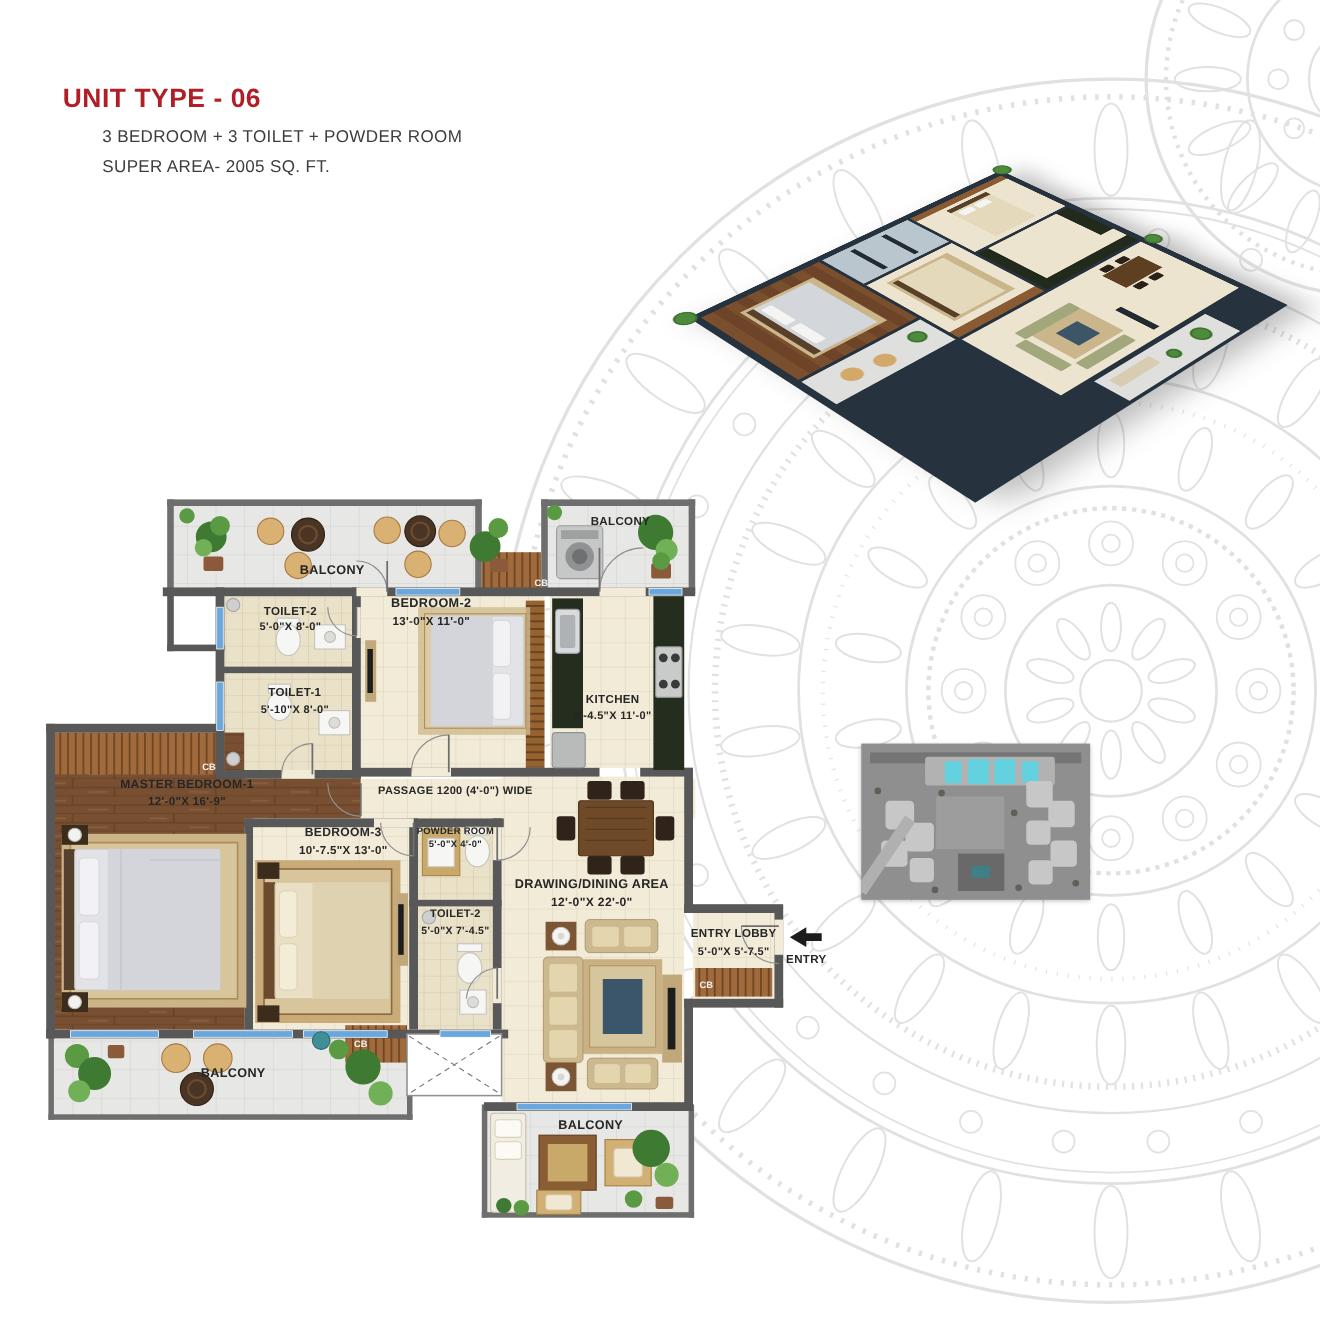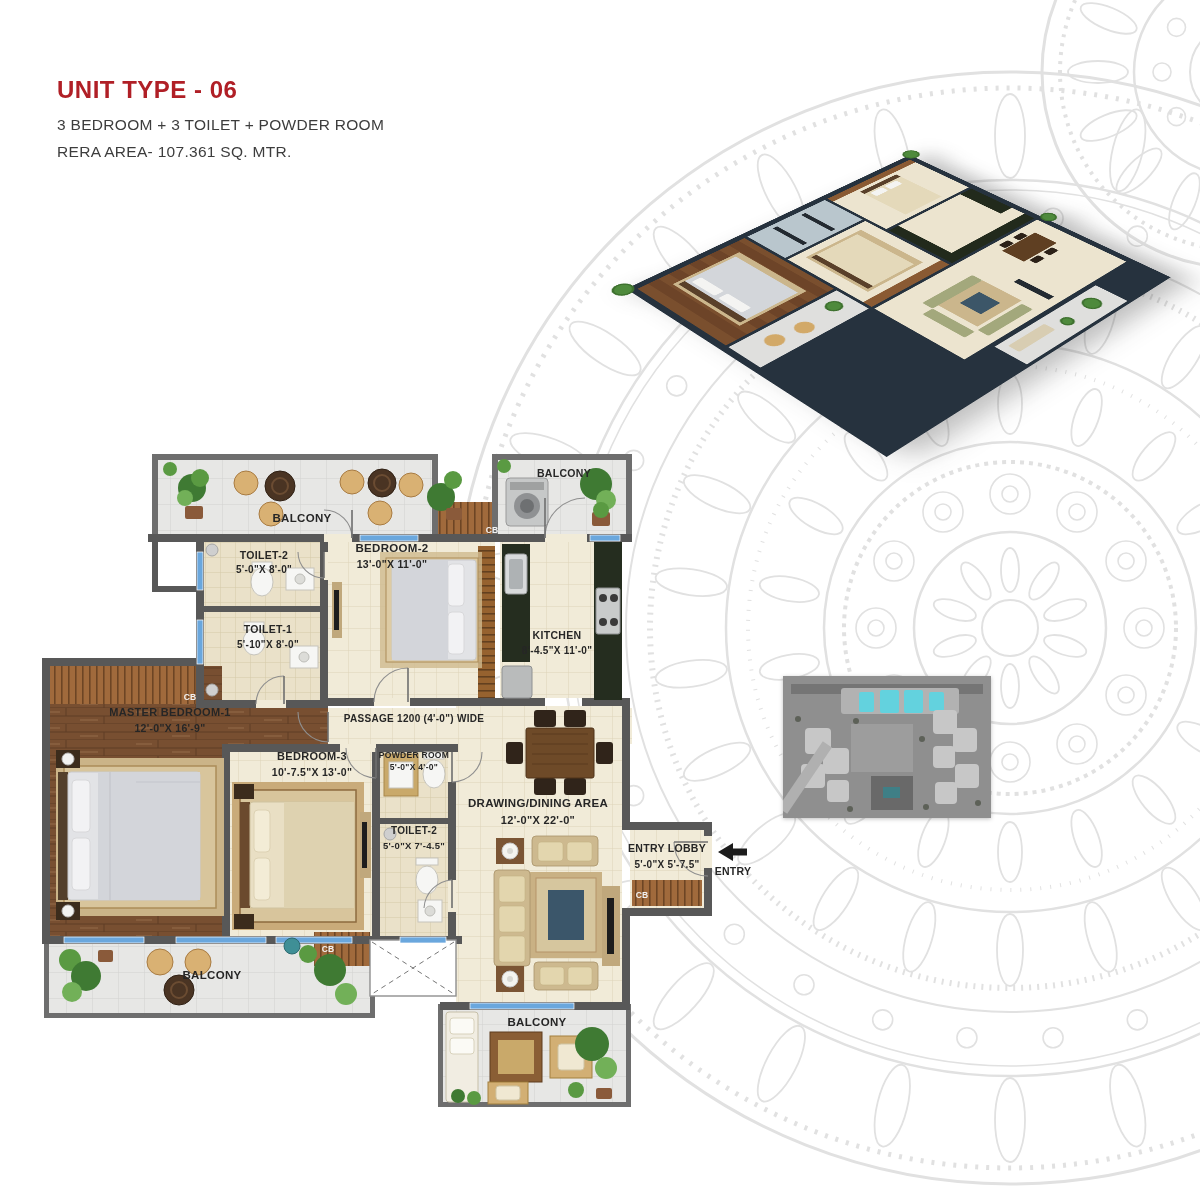--- a/index.html
+++ b/index.html
@@ -1,21 +1,21 @@
 <!DOCTYPE html>
 <html><head>
 <meta charset="utf-8">
 <style>
   html,body{margin:0;padding:0;background:#fff;}
   .page{position:relative;width:1200px;height:1200px;background:#ffffff;overflow:hidden;
         font-family:"Liberation Sans",sans-serif;}
   
   .hdr{position:absolute;left:57px;top:76px;z-index:5;}
   .hdr .title{font-size:24px;font-weight:bold;color:#b01f26;letter-spacing:.5px;margin-bottom:8px;}
-  .hdr .ln{font-size:15.5px;color:#3d3d3d;line-height:26.5px;letter-spacing:.3px;}
+  .hdr .ln{font-size:15.5px;color:#3d3d3d;line-height:26.5px;letter-spacing:.3px;margin-left:36px;}
   
   .mandala{position:absolute;left:0;top:0;z-index:0;}
   
   .render3d{position:absolute;left:615px;top:48px;width:580px;height:480px;z-index:2;perspective:1500px;}
   .iso{position:absolute;left:85px;top:50px;width:400px;height:370px;background:#26323e;
        transform:rotateX(57deg) rotateZ(-45deg);filter:drop-shadow(14px 18px 16px rgba(40,40,40,.30));}
   .iso .rm{position:absolute;box-sizing:border-box;}
   .wood3{background:repeating-linear-gradient(90deg,#7a4f2e 0 13px,#6d4428 13px 26px);}
   .tile3{background:#ece4cf;}
   .balc3{background:#dfdfdd;}
@@ -241,21 +241,21 @@
         <circle cx="1214.514708427504" cy="-0.2802952384316626" r="9" stroke-width="1.6"></circle>
         <circle cx="1261.485291572496" cy="-0.2802952384316768" r="9" stroke-width="1.6"></circle>
         <circle cx="1299.485291572496" cy="27.328320825772025" r="9" stroke-width="1.6"></circle>
         <circle cx="1238" cy="72" r="48" stroke-width="2"></circle>
       </g>
 </svg>
 
 <div class="hdr">
   <div class="title">UNIT TYPE - 06</div>
   <div class="ln">3 BEDROOM + 3 TOILET + POWDER ROOM</div>
-  <div class="ln">RERA AREA- 107.361 SQ. MTR.</div>
+  <div class="ln">SUPER AREA- 2005 SQ. FT.</div>
 </div>
 
 <div class="render3d">
   <div class="iso">
     <div class="rm wood3" style="left:8px;top:8px;width:138px;height:138px;">
       <div class="rug3" style="position:absolute;left:30px;top:18px;width:86px;height:104px;"></div>
       <div class="hb" style="left:34px;top:22px;width:8px;height:96px;"></div>
       <div class="bed" style="left:42px;top:22px;width:66px;height:96px;"></div>
       <div class="pil" style="left:46px;top:28px;width:12px;height:36px;"></div>
       <div class="pil" style="left:46px;top:70px;width:12px;height:36px;"></div>

